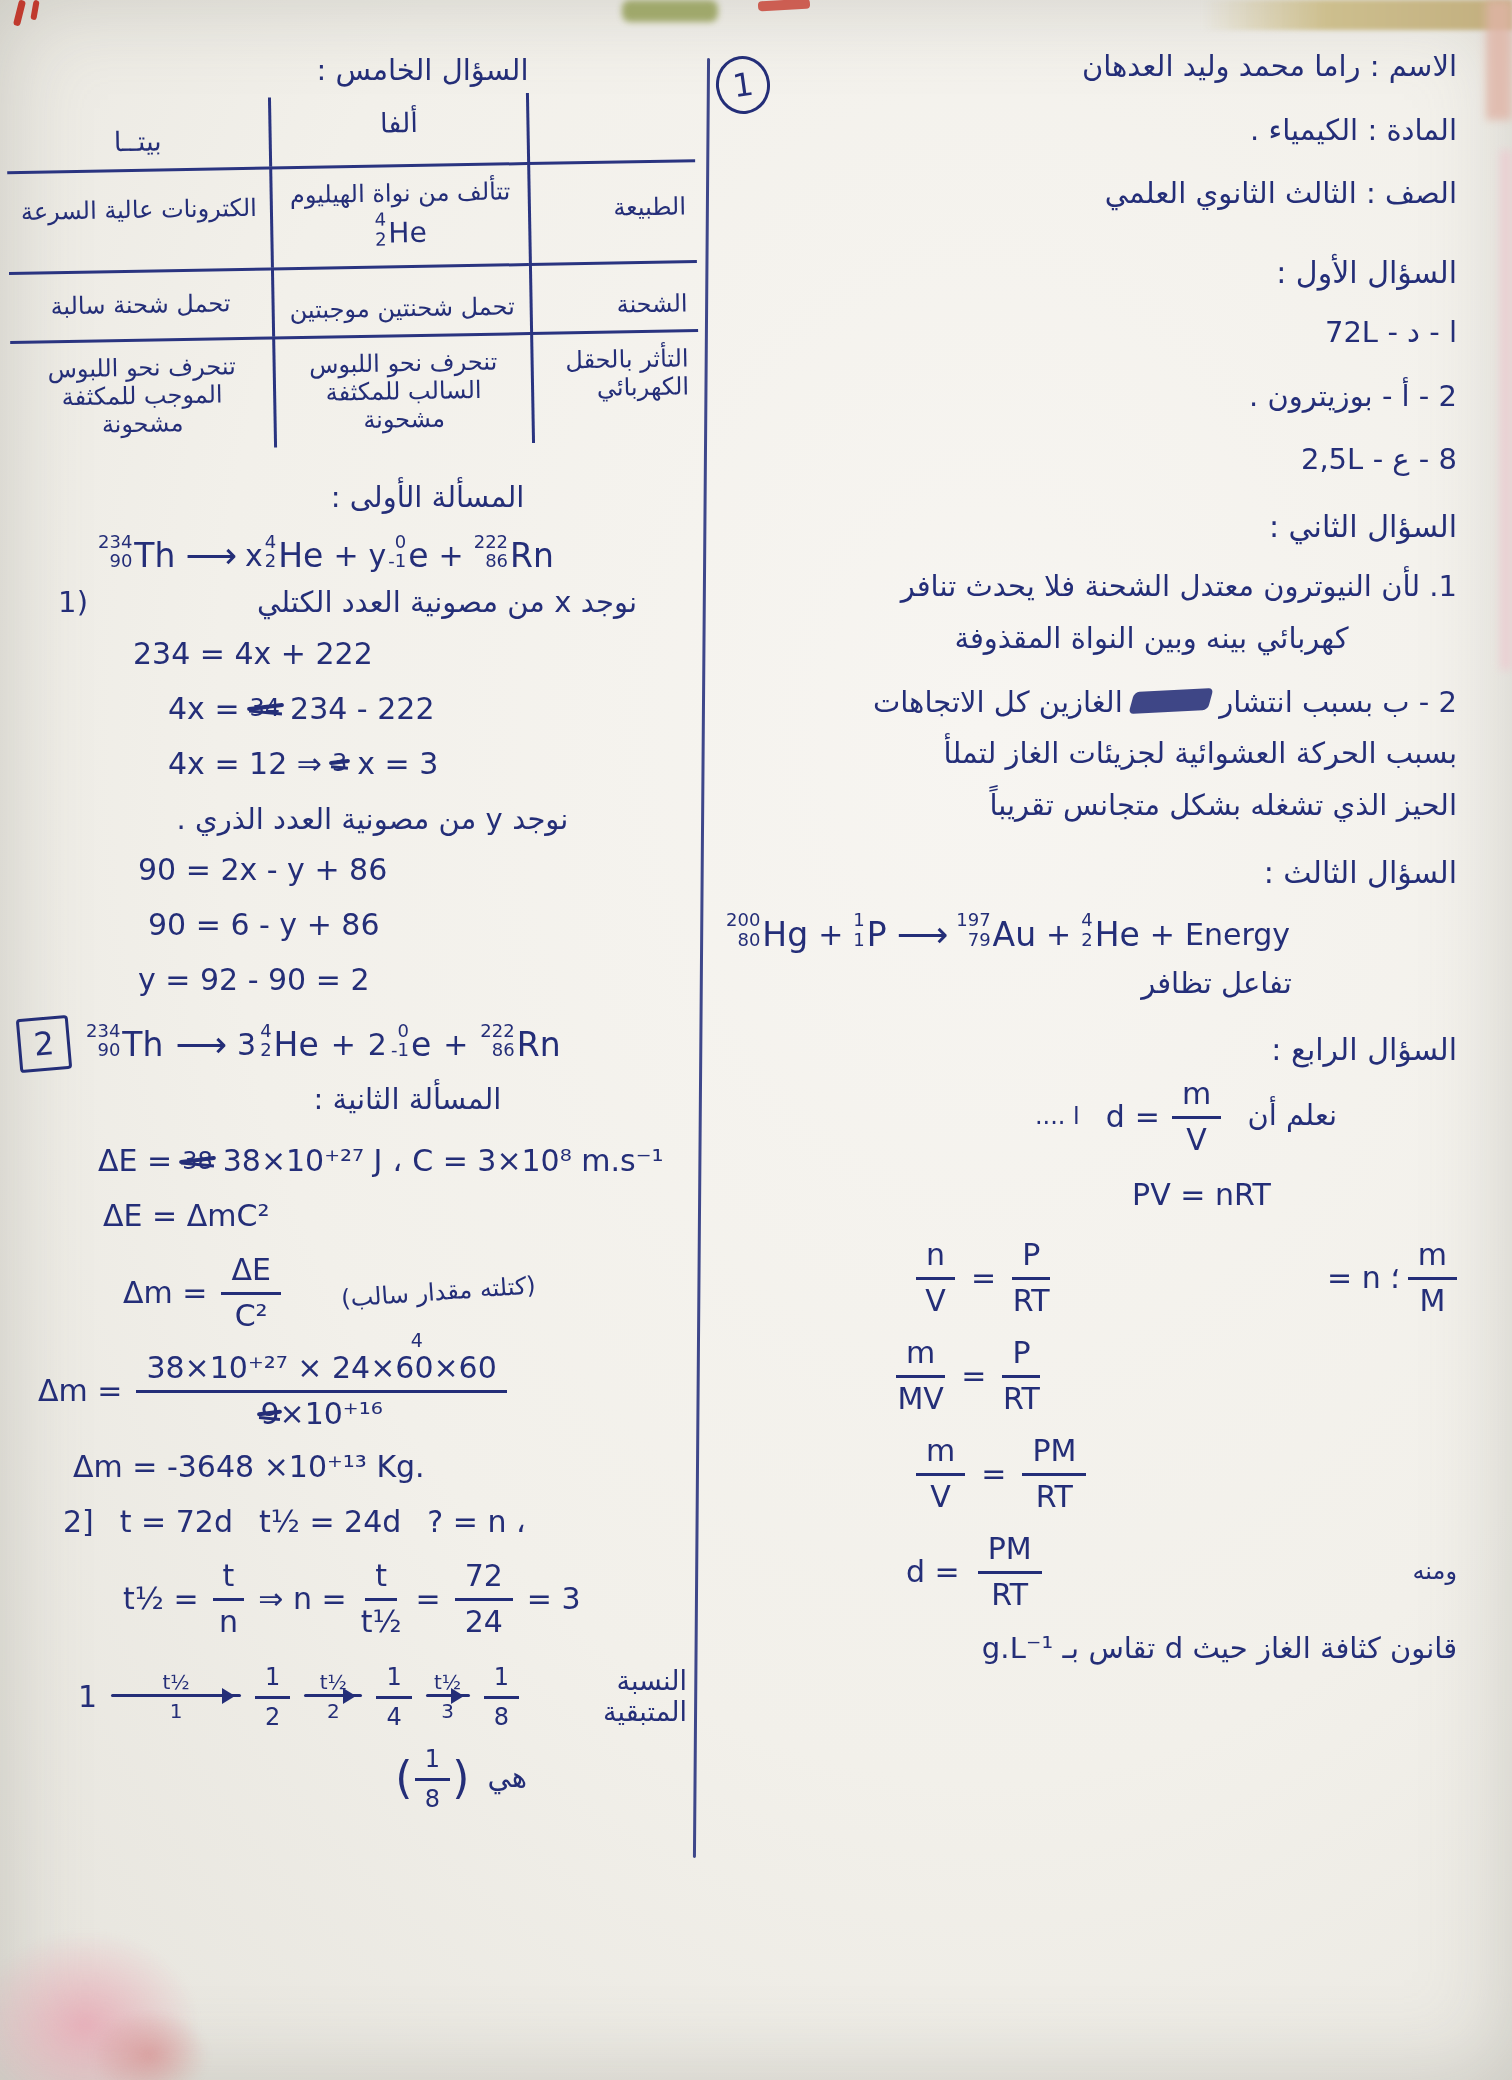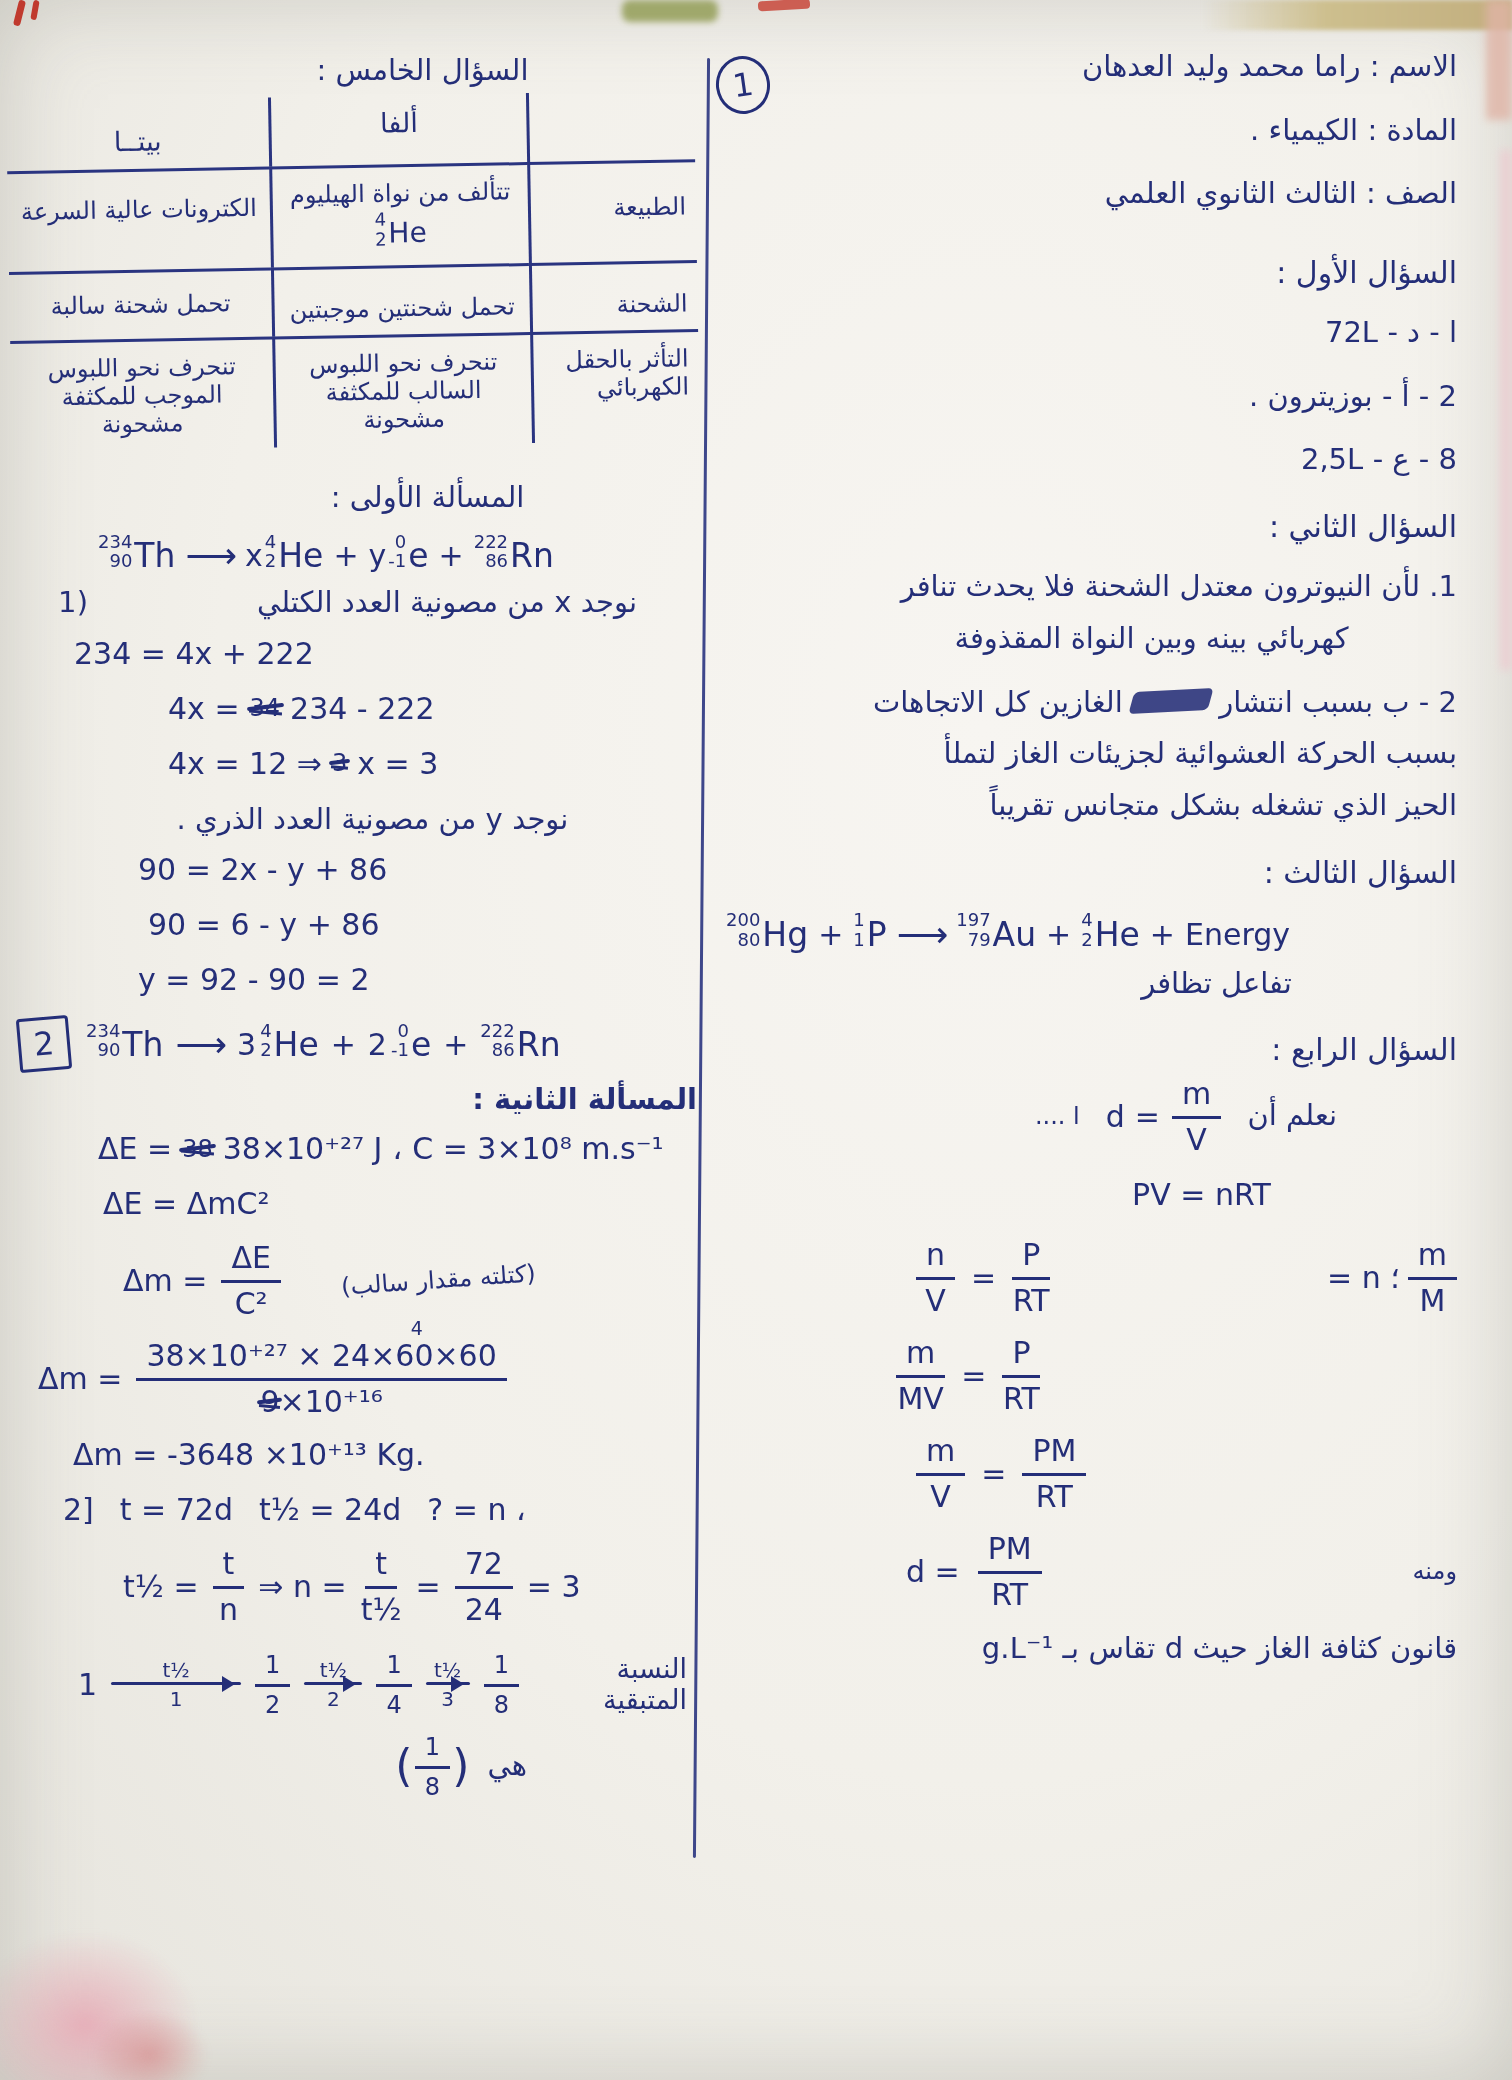--- a/index.html
+++ b/index.html
@@ -319,21 +319,21 @@
         </span>
       </span>
     </div>
 
     <div class="line" style="display:flex; justify-content:space-between; align-items:center;">
       <span style="padding-right:60px;">نوجد x من مصونية العدد الكتلي</span>
       <span class="ltr" style="padding-left:40px;">1)</span>
     </div>
 
     <div class="eqline">
-        <span class="math" style="margin-left:56px;">234 = 4x + 222</span>
+        <span class="math" style="margin-left:115px;">234 = 4x + 222</span>
       </div>
     <div class="eqline">
       <span class="math" style="margin-left:150px; gap:10px;">
         <span>4x =</span>
         <span class="scrib small">34</span>
         <span>234 - 222</span>
       </span>
     </div>
     <div class="eqline">
       <span class="math" style="margin-left:150px; gap:10px;">
@@ -387,21 +387,21 @@
         <span class="nuclide">
           <span class="pre">
               <span>222</span>
               <span>86</span>
             </span>
           <span class="sym">Rn</span>
         </span>
       </span>
     </div>
 
-    <div class="line" style="padding-left:100px; text-align:right; margin-bottom:12px;font-weight:bold;">المسألة الثانية :</div>
+    <div class="line" style="padding-left:100px; text-align:center; margin-bottom:24px;">المسألة الثانية :</div>
 
     <div class="eqline">
       <span class="math" style="margin-left:80px; gap:10px;">
         <span>ΔE =</span>
         <span class="scrib small">38</span>
         <span>38×10⁺²⁷ J</span>
         <span>،</span>
         <span>C = 3×10⁸ m.s⁻¹</span>
       </span>
     </div>

